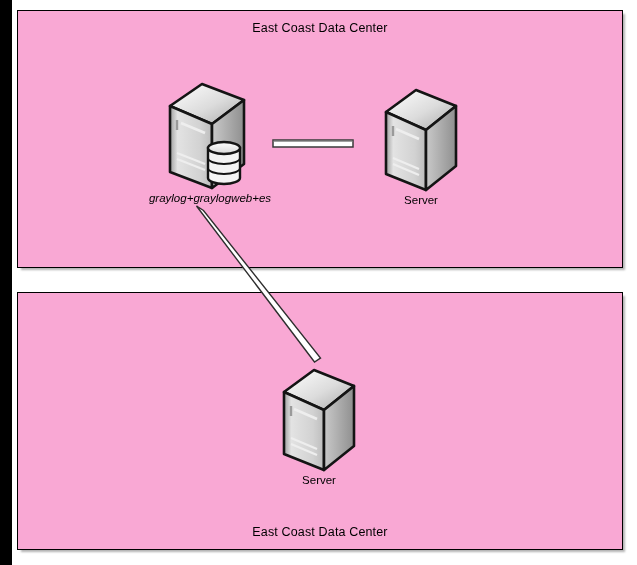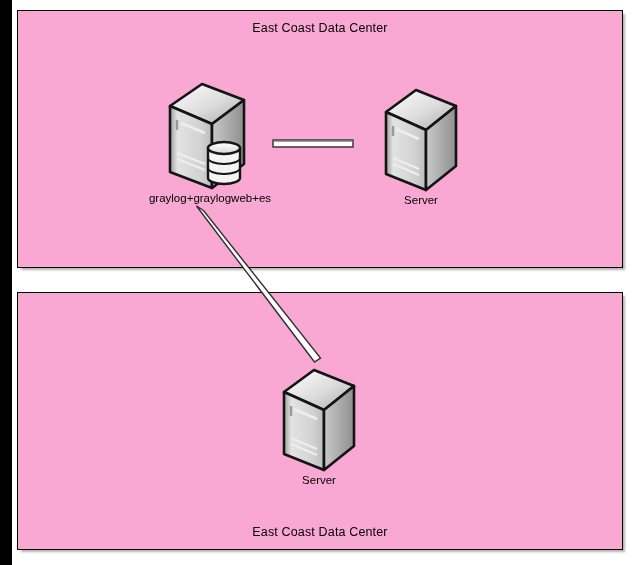--- a/index.html
+++ b/index.html
@@ -75,21 +75,21 @@
   .node .node-label {
     position: absolute;
     left: 50%;
     transform: translateX(-50%);
     white-space: nowrap;
     font-size: 11.5px;
     color: #000000;
     text-align: center;
   }
 
-  #node-graylog      { left: 160px; top: 78px;  width: 100px; height: 132px; }
+  #node-graylog      { left: 160px; top: 78px;  width: 100px; height: 132px; font-style: italic; }
   #node-server-top   { left: 378px; top: 82px;  width: 86px;  height: 128px; }
   #node-server-bot   { left: 276px; top: 362px; width: 86px;  height: 128px; }
 
   #node-graylog .node-label    { top: 114px; }
   #node-server-top .node-label { top: 112px; }
   #node-server-bot .node-label { top: 112px; }
 
   .icon-svg { display: block; overflow: visible; }
 
   

